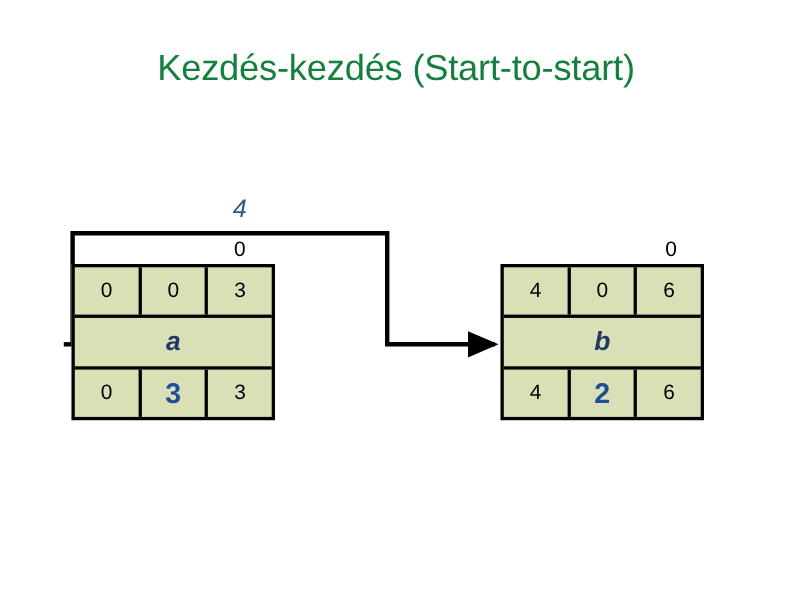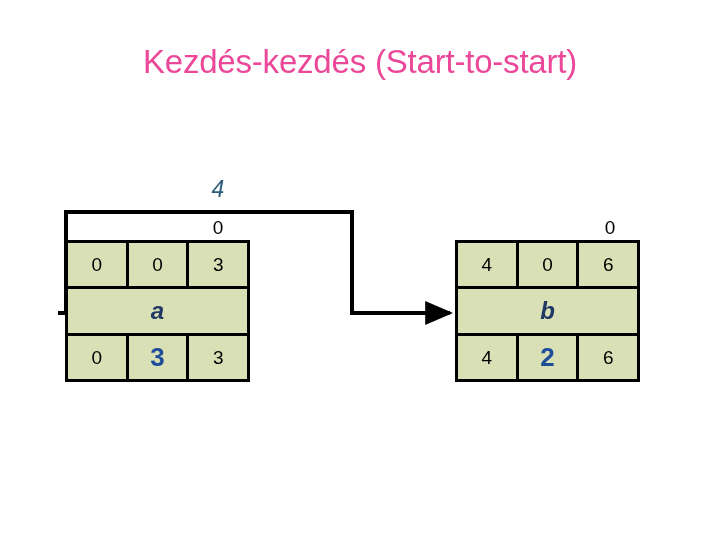--- a/index.html
+++ b/index.html
@@ -26,21 +26,21 @@
   
   .slide-title {
     position: absolute;
     left: 0;
     top: 44px;
     width: 720px;
     text-align: center;
     font-size: 33px;
     font-weight: 400;
     letter-spacing: -0.2px;
-    color: #ec4899;
+    color: #15803d;
     line-height: 1.1;
     white-space: nowrap;
   }
 
   
   #connector {
     position: absolute;
     left: 0; top: 0;
     width: 720px;
     height: 540px;

